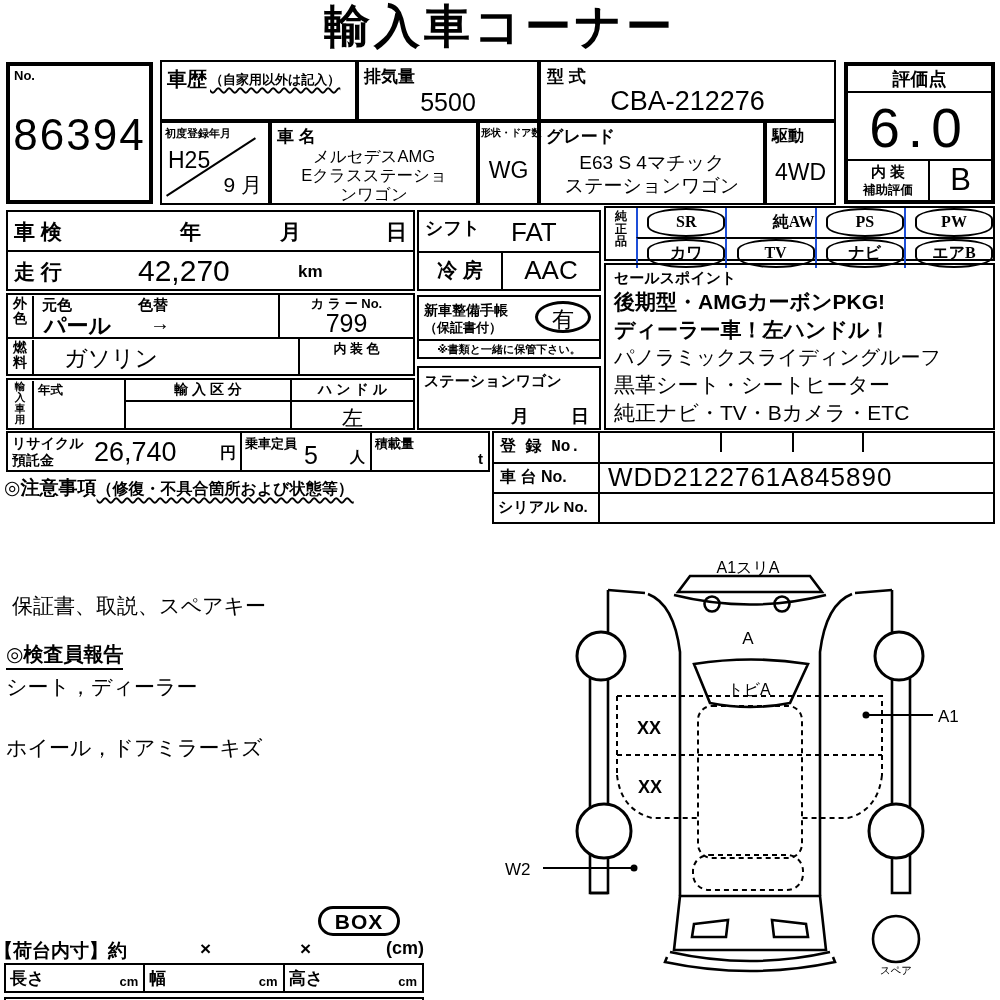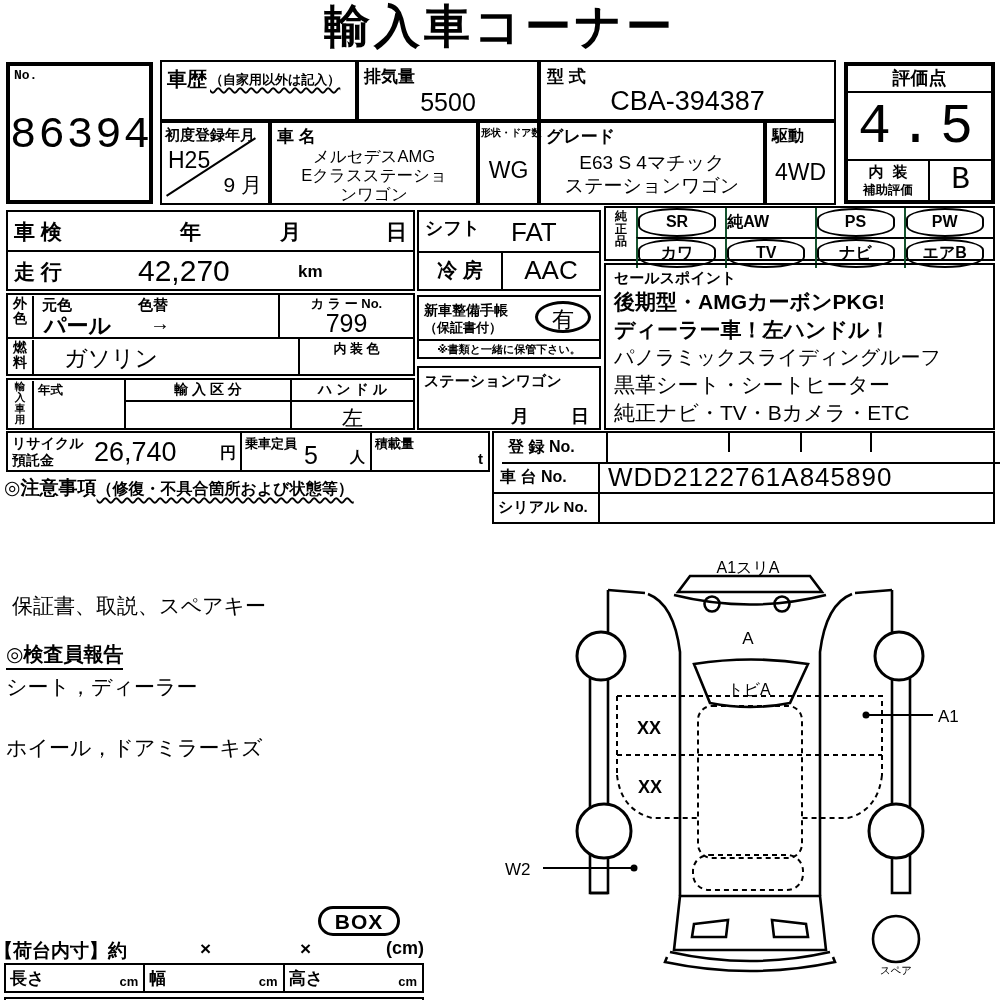--- a/index.html
+++ b/index.html
@@ -1,28 +1,28 @@
 <!DOCTYPE html>
 <html><head>
 <meta charset="utf-8">
 <style>
   html,body{margin:0;padding:0;background:#fff;}
   .page{position:relative;width:1000px;height:1000px;background:#fff;color:#000;
         font-family:"Liberation Sans","DejaVu Sans",sans-serif;overflow:hidden;}
   .abs{position:absolute;box-sizing:border-box;}
   .box{position:absolute;box-sizing:border-box;border:2.5px solid #000;}
-  .thick{border-width:4.5px;font-family:Liberation Mono, monospace;}
+  .thick{border-width:4.5px;}
   .b{font-weight:bold;}
   .ctr{text-align:center;}
   .vlab{white-space:pre-line;line-height:1.05;font-weight:bold;text-align:center;}
   .wavy{text-decoration:underline wavy 1.5px;text-underline-offset:3px;}
   .oval{display:inline-block;border:2.5px solid #000;border-radius:50px/14px;
         min-width:58px;height:25px;line-height:23px;text-align:center;padding:0 8px;}
   .chip{font-weight:bold;font-size:16px;}
-  .grid-cell{border-left:2px solid #14532d;display:flex;align-items:center;justify-content:flex-start;}
+  .grid-cell{border-left:2px solid #1d4ed8;display:flex;align-items:center;justify-content:flex-end;font-family:Liberation Serif, serif;}
   .tick{position:absolute;top:0;height:19px;border-left:2.5px solid #000;}
   svg text{font-family:"Liberation Sans","DejaVu Sans",sans-serif;}
 </style>
 </head>
 <body>
 
 <div class="page">
 
   <div class="abs b" style="top:0;left:0;width:100%;text-align:center;font-size:46px;letter-spacing:4px;line-height:1.15;">輸入車コーナー</div>
 
@@ -36,25 +36,25 @@
     <span class="abs b wavy" style="left:48px;top:9px;font-size:13px;">（自家用以外は記入）</span>
   </div>
 
   <div class="box" style="left:357px;top:60px;width:182px;height:61px;">
     <span class="abs b" style="left:5px;top:3px;font-size:17px;">排気量</span>
     <div class="abs" style="left:0;top:26px;width:100%;text-align:center;font-size:25px;">5500</div>
   </div>
 
   <div class="box" style="left:539px;top:60px;width:297px;height:61px;">
     <span class="abs b" style="left:6px;top:3px;font-size:17px;">型 式</span>
-    <div class="abs" style="left:0;top:24px;width:100%;text-align:center;font-size:27px;">CBA-394387</div>
+    <div class="abs" style="left:0;top:24px;width:100%;text-align:center;font-size:27px;">CBA-212276</div>
   </div>
 
   <div class="box" style="left:160px;top:121px;width:110px;height:84px;">
-    <div class="abs b" style="left:3px;top:3px;font-size:15px;">初度登録年月</div>
+    <div class="abs b" style="left:3px;top:3px;font-size:11px;">初度登録年月</div>
     <span class="abs" style="left:6px;top:24px;font-size:23px;">H25</span>
     <span class="abs" style="right:6px;bottom:4px;font-size:21px;">9 月</span>
     <div class="abs" style="left:4px;top:72px;width:106px;border-top:2.5px solid #000;transform:rotate(-33deg);transform-origin:0 0;"></div>
   </div>
 
   <div class="box" style="left:270px;top:121px;width:208px;height:84px;">
     <div class="abs b" style="left:5px;top:2px;font-size:17px;">車  名</div>
     <div class="abs ctr" style="left:0;top:23px;width:100%;font-size:16.5px;">メルセデスAMG</div>
     <div class="abs ctr" style="left:0;top:42px;width:100%;font-size:16.5px;">Eクラスステーショ</div>
     <div class="abs ctr" style="left:0;top:61px;width:100%;font-size:16.5px;">ンワゴン</div>
@@ -71,21 +71,21 @@
     <div class="abs ctr" style="left:0;top:50px;width:100%;font-size:19px;">ステーションワゴン</div>
   </div>
 
   <div class="box" style="left:765px;top:121px;width:71px;height:84px;">
     <div class="abs b" style="left:5px;top:3px;font-size:16px;">駆動</div>
     <div class="abs ctr" style="left:0;top:36px;width:100%;font-size:23px;">4WD</div>
   </div>
 
   <div class="box thick" style="left:844px;top:62px;width:151px;height:142px;">
     <div class="abs b ctr" style="left:0;top:0;width:100%;height:27px;font-size:18px;line-height:26px;border-bottom:2.5px solid #000;">評価点</div>
-    <div class="abs ctr" style="left:0;top:30px;width:100%;font-size:55px;letter-spacing:8px;">4.5</div>
+    <div class="abs ctr" style="left:0;top:30px;width:100%;font-size:55px;letter-spacing:8px;">6.0</div>
     <div class="abs" style="left:0;bottom:0;width:100%;height:41px;border-top:2.5px solid #000;">
       <div class="abs" style="left:0;top:0;width:82px;height:100%;border-right:2.5px solid #000;text-align:center;">
         <div class="b" style="font-size:15px;margin-top:2px;">内 装</div>
         <div class="b" style="font-size:12.5px;">補助評価</div>
       </div>
       <div class="abs ctr" style="left:82px;top:0;right:0;font-size:31px;line-height:38px;">B</div>
     </div>
   </div>
 
   <div class="box" style="left:6px;top:210px;width:409px;height:81px;">
@@ -228,21 +228,21 @@
       <span class="abs b" style="left:3px;top:2px;font-size:13px;">積載量</span>
       <span class="abs b" style="right:5px;top:17px;font-size:15px;">t</span>
     </div>
   </div>
 
   <div class="abs" style="left:4px;top:475px;white-space:nowrap;">
     <span class="b" style="font-size:19px;">◎注意事項</span><span class="b wavy" style="font-size:16px;">（修復・不具合箇所および状態等）</span>
   </div>
 
   <div class="box" style="left:492px;top:431px;width:503px;height:93px;">
-    <div class="abs" style="left:8px;top:0;width:100%;height:31px;border-bottom:2.5px solid #000;">
+    <div class="abs" style="left:0;top:0;width:100%;height:31px;border-bottom:2.5px solid #000;font-family:Liberation Mono, monospace;">
       <div class="abs b" style="left:0;top:0;width:106px;height:100%;border-right:2.5px solid #000;font-size:16px;line-height:28px;padding-left:6px;">登 録 No.</div>
       <div class="abs" style="left:106px;top:0;right:0;height:100%;">
         <div class="tick" style="left:120px;"></div>
         <div class="tick" style="left:192px;"></div>
         <div class="tick" style="left:262px;"></div>
       </div>
     </div>
     <div class="abs" style="left:0;top:31px;width:100%;height:30px;border-bottom:2.5px solid #000;">
       <div class="abs b" style="left:0;top:0;width:106px;height:100%;border-right:2.5px solid #000;font-size:16px;line-height:26px;padding-left:6px;">車 台 No.</div>
       <div class="abs" style="left:114px;top:0;right:0;font-size:26px;line-height:27px;letter-spacing:1px;">WDD2122761A845890</div>

